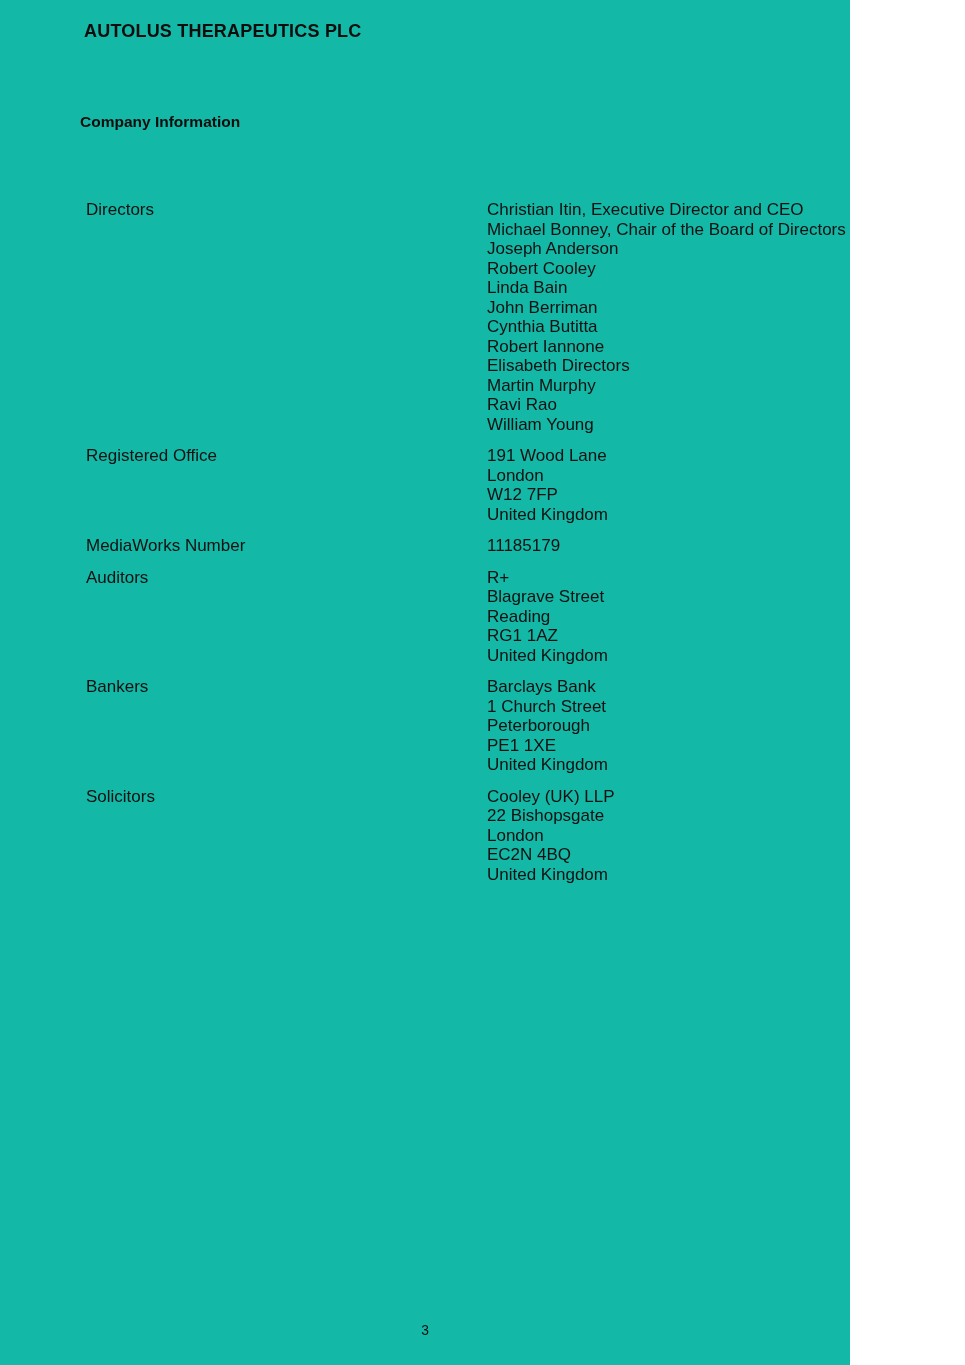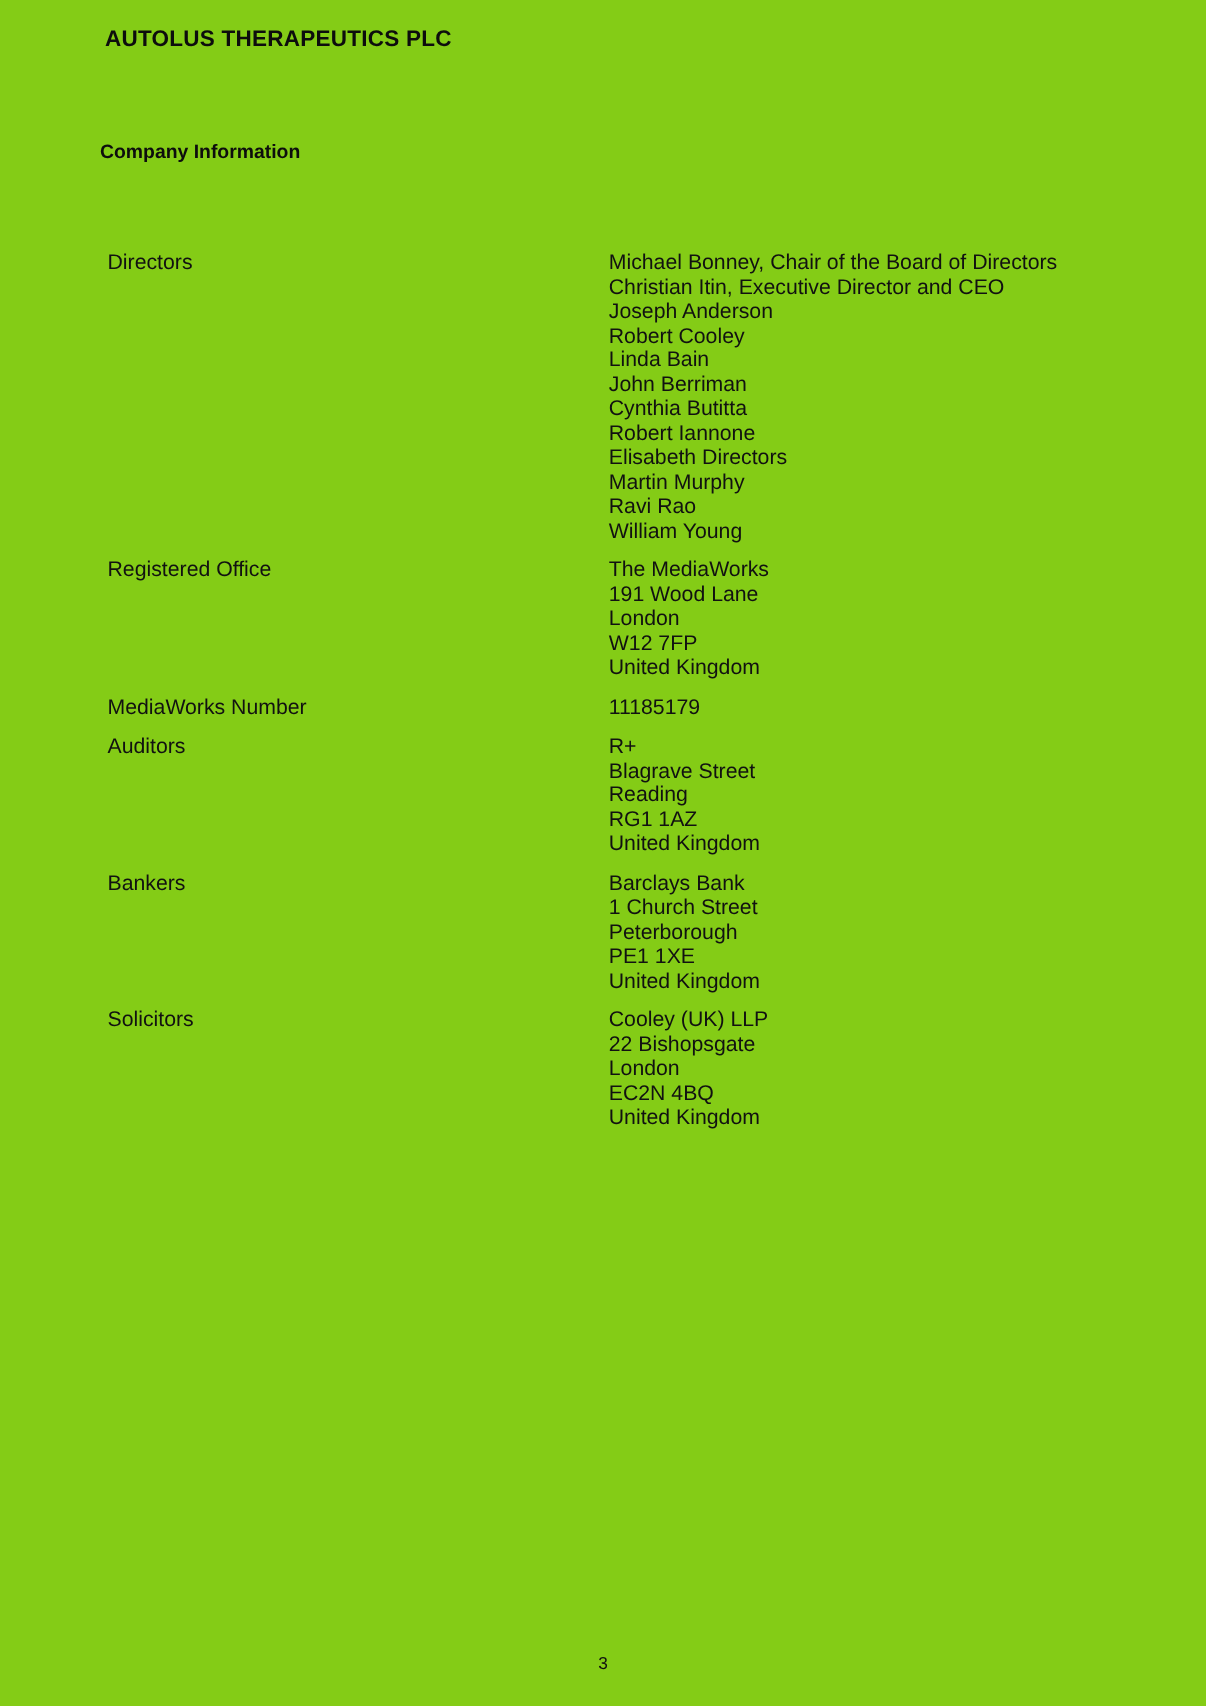--- a/index.html
+++ b/index.html
@@ -2,26 +2,27 @@
 <html><head>
 <meta charset="utf-8">
 <style>
   html, body {
     margin: 0;
     padding: 0;
     background: #ffffff;
   }
   .page {
     position: relative;
-    width: 965px;
+    width: 818px;
     height: 1365px;
-    background: #84cc16;
+    background: #14b8a6;
     font-family: "Liberation Sans", sans-serif;
     color: #111111;
     overflow: hidden;
+    padding-left: 32px;
   }
   .company-title {
     position: absolute;
     left: 84px;
     top: 21px;
     margin: 0;
     font-size: 18px;
     font-weight: 700;
     letter-spacing: 0.2px;
     color: #0d0d0d;
@@ -71,38 +72,37 @@
 
 <div class="page">
   <h1 class="company-title">AUTOLUS THERAPEUTICS PLC</h1>
 
   <h2 class="section-heading">Company Information</h2>
 
   <div class="info-list">
       <div class="row">
         <div class="label">Directors</div>
         <div class="value">
+          <div class="vline">Christian Itin, Executive Director and CEO</div>
           <div class="vline">Michael Bonney, Chair of the Board of Directors</div>
-          <div class="vline">Christian Itin, Executive Director and CEO</div>
           <div class="vline">Joseph Anderson</div>
           <div class="vline">Robert Cooley</div>
           <div class="vline">Linda Bain</div>
           <div class="vline">John Berriman</div>
           <div class="vline">Cynthia Butitta</div>
           <div class="vline">Robert Iannone</div>
           <div class="vline">Elisabeth Directors</div>
           <div class="vline">Martin Murphy</div>
           <div class="vline">Ravi Rao</div>
           <div class="vline">William Young</div>
         </div>
       </div>
       <div class="row">
         <div class="label">Registered Office</div>
         <div class="value">
-          <div class="vline">The MediaWorks</div>
           <div class="vline">191 Wood Lane</div>
           <div class="vline">London</div>
           <div class="vline">W12 7FP</div>
           <div class="vline">United Kingdom</div>
         </div>
       </div>
       <div class="row">
         <div class="label">MediaWorks Number</div>
         <div class="value">
           <div class="vline">11185179</div>

